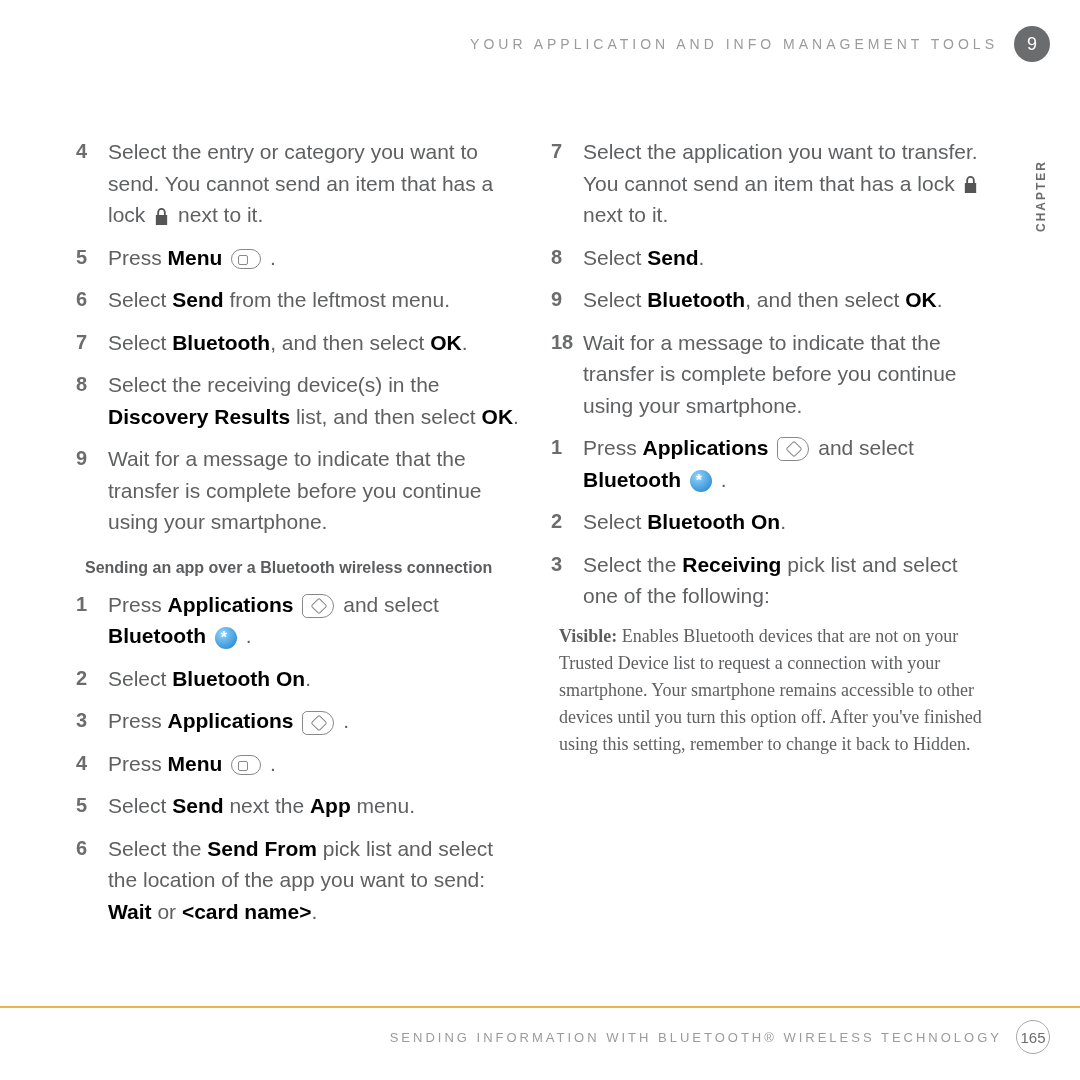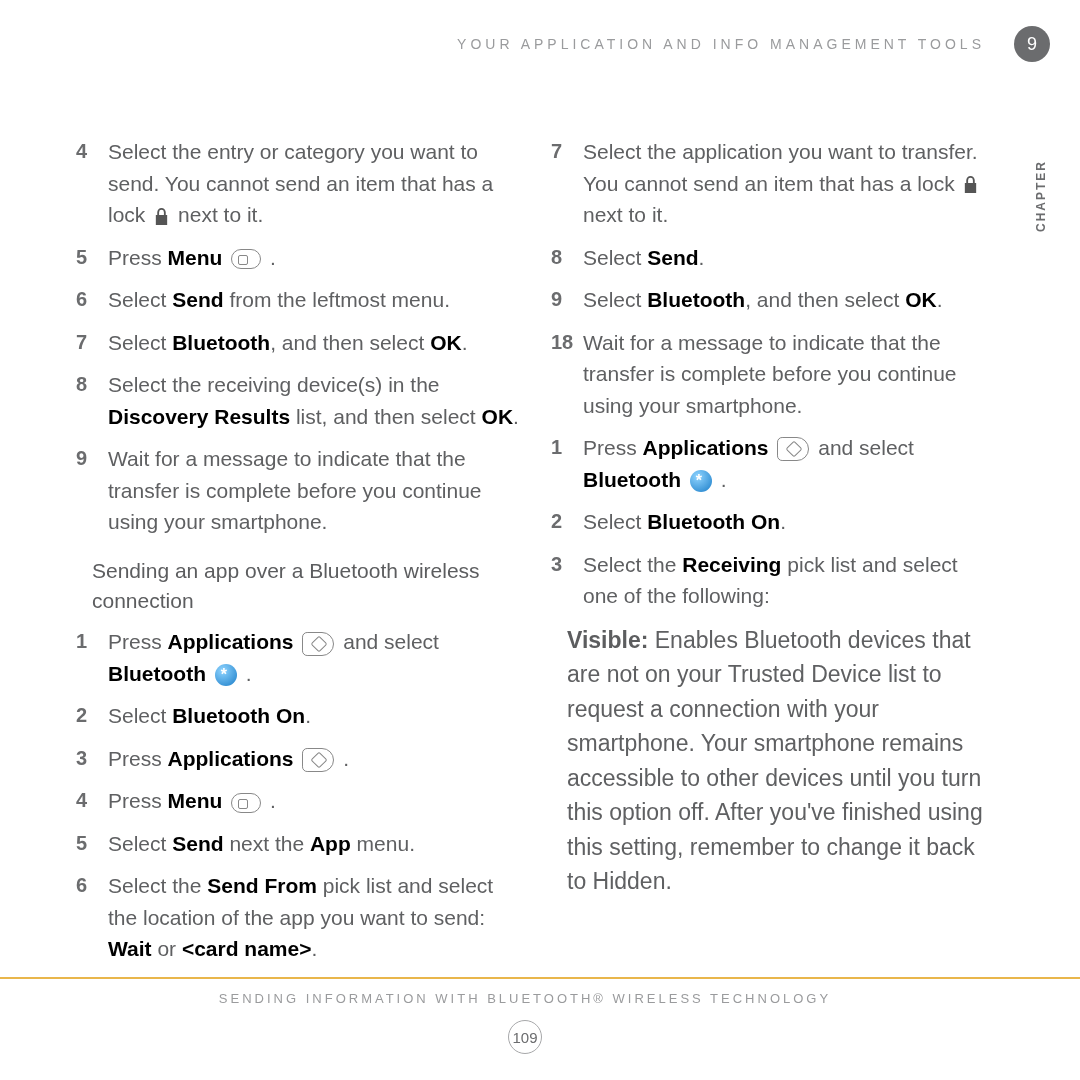--- a/index.html
+++ b/index.html
@@ -1,41 +1,41 @@
 <!DOCTYPE html>
 <html><head>
 <meta charset="utf-8">
 <style>
   * { margin:0; padding:0; box-sizing:border-box; }
   body { width:1080px; height:1080px; background:#fff; font-family:Arial,Helvetica,sans-serif; color:#5f6062; position:relative; }
-  .header { position:absolute; top:26px; right:30px; display:flex; align-items:center; gap:29px; }
+  .header { position:absolute; top:26px; right:30px; display:flex; align-items:center; gap:16px; }
   .header-text { font-size:14px; letter-spacing:4px; color:#9a9b9d; }
   .chapter-num { width:36px; height:36px; border-radius:50%; background:#6b6c6e; color:#fff; display:flex; align-items:center; justify-content:center; font-size:18px; }
   .chapter-vert { position:absolute; right:32px; top:160px; writing-mode:vertical-rl; transform:rotate(180deg); font-size:12px; letter-spacing:2px; font-weight:bold; color:#6b6c6e; }
   .cols { position:absolute; top:136px; left:76px; width:920px; display:flex; gap:30px; }
   .col { width:445px; }
   .item { display:flex; margin-bottom:11px; line-height:1.5; font-size:21px; }
   .num { width:24px; flex-shrink:0; font-weight:bold; color:#6b6c6e; font-size:20px; }
   .txt { flex:1; color:#5f6062;margin-left:8px; }
   .txt b { color:#000000; font-weight:bold; }
-  .heading { font-weight:normal; color:#5c5d5f; font-size:21px; line-height:1.45; margin:18px 16px 10px; }
+  .heading { font-weight:bold; color:#5c5d5f; font-size:16px; line-height:1.45; margin:18px 9px 10px; }
   .ic { display:inline-block; vertical-align:middle; }
   .ic-lock { width:15px; height:17px; margin:0 3px; }
   .ic-menu { width:30px; height:20px; border:1.5px solid #888; border-radius:10px; margin:0 3px; position:relative; }
   .ic-menu::before { content:""; position:absolute; left:6px; top:5px; width:8px; height:8px; border:1.5px solid #888; border-radius:2px; }
   .ic-app { width:32px; height:24px; border:1.5px solid #888; border-radius:6px 14px 14px 6px; margin:0 3px; position:relative; }
   .ic-app::before { content:""; position:absolute; left:10px; top:5px; width:10px; height:10px; border:1.5px solid #888; border-radius:2px; transform:rotate(45deg); }
   .ic-bt { width:22px; height:22px; border-radius:50%; background:radial-gradient(circle at 35% 30%,#8fd4ff,#1a7dc8); margin:0 3px; position:relative; }
   .ic-bt::before { content:"*"; position:absolute; left:6px; top:-1px; color:#fff; font-size:16px; font-weight:bold; }
   .footer { position:absolute; bottom:26px; left:0; right:0; }
   .footer-line { border-top:2px solid #e9b64b; margin:0 0 12px; }
-  .footer-row { display:flex; justify-content:flex-end; align-items:center; padding-right:30px; gap:14px;flex-direction:column; }
+  .footer-row { display:flex; justify-content:flex-end; align-items:center; padding-right:30px; gap:14px; }
   .footer-text { font-size:13px; letter-spacing:3px; color:#9a9b9d; }
   .footer-num { width:34px; height:34px; border:1.5px solid #a7a8aa; border-radius:50%; display:flex; align-items:center; justify-content:center; font-size:15px; color:#6b6c6e; }
-  .indent { margin-left:16px; font-size:23px; line-height:1.5; color:#5f6062; margin-top:6px; }
+  .indent { margin-left:8px; font-size:18px; line-height:1.5; color:#5f6062; margin-top:6px;font-family:Liberation Serif, serif; }
   .indent b { color:#5c5d5f; }
 </style>
 </head>
 <body>
 
 <div class="header">
   <span class="header-text">YOUR APPLICATION AND INFO MANAGEMENT TOOLS</span>
   <span class="chapter-num">9</span>
 </div>
 <div class="chapter-vert">CHAPTER</div>
@@ -130,15 +130,15 @@
         <span class="txt"><span>Select the </span><b>Receiving</b><span> pick list and select one of the following:</span></span>
       </div>
     <div class="indent"><b>Visible:</b><span> Enables Bluetooth devices that are not on your Trusted Device list to request a connection with your smartphone. Your smartphone remains accessible to other devices until you turn this option off. After you've finished using this setting, remember to change it back to Hidden.</span></div>
   </div>
 </div>
 
 <div class="footer">
   <div class="footer-line"></div>
   <div class="footer-row">
     <span class="footer-text">SENDING INFORMATION WITH BLUETOOTH® WIRELESS TECHNOLOGY</span>
-    <span class="footer-num">109</span>
+    <span class="footer-num">165</span>
   </div>
 </div>
 
 </body></html>

